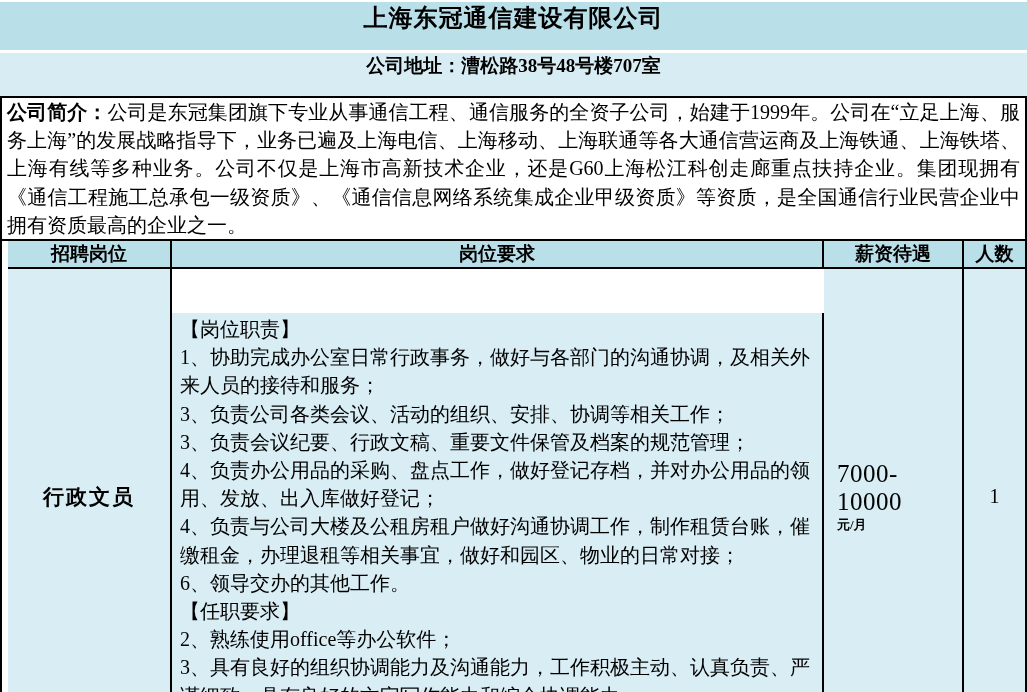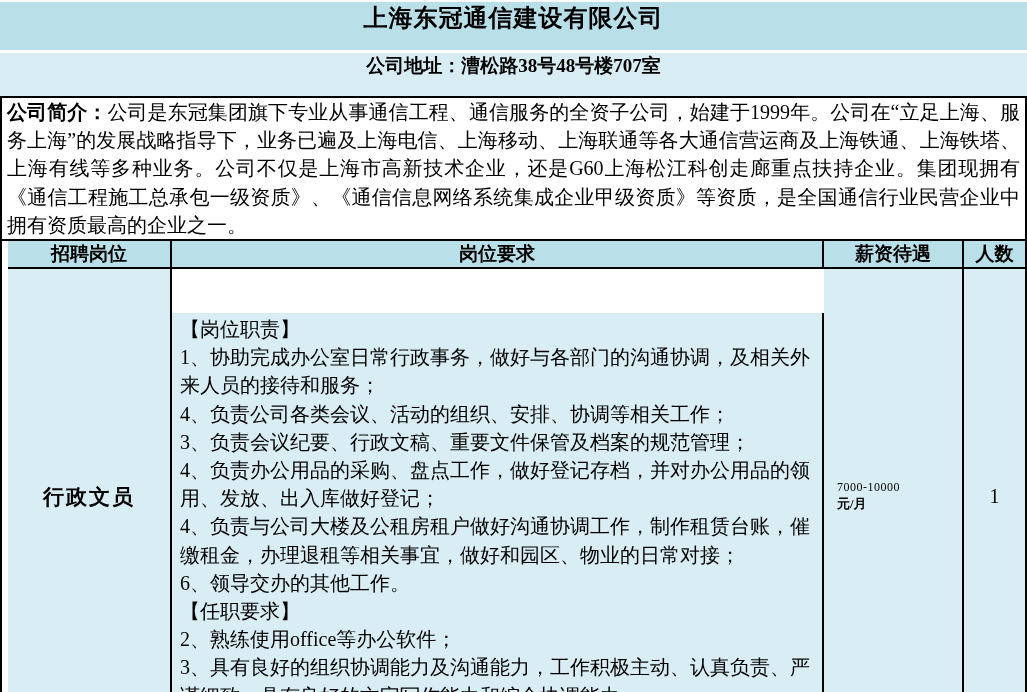--- a/index.html
+++ b/index.html
@@ -84,21 +84,21 @@
     font-size: 20px;
     line-height: 28.2px;
     margin-top: 44px;
   }
   .td-salary {
     display: flex;
     flex-direction: column;
     justify-content: center;
     padding-left: 13px;
   }
-  .salary-value { font-size: 12px; letter-spacing: 0.5px; }
+  .salary-value { font-size: 25px; letter-spacing: 0.5px; }
   .salary-unit  { font-size: 13px; font-weight: bold; }
   .td-headcount {
     display: flex;
     align-items: center;
     justify-content: center;
     font-size: 20px;
   }
 </style>
 </head>
 <body>
@@ -119,21 +119,21 @@
   <div class="cell th">薪资待遇</div>
   <div class="cell th last">人数</div>
 
   <div class="cell td td-position">
     <span>行政文员</span>
   </div>
 
   <div class="cell td td-requirements">
       <div>【岗位职责】</div>
       <div>1、协助完成办公室日常行政事务，做好与各部门的沟通协调，及相关外来人员的接待和服务；</div>
-      <div>4、负责公司各类会议、活动的组织、安排、协调等相关工作；</div>
+      <div>3、负责公司各类会议、活动的组织、安排、协调等相关工作；</div>
       <div>3、负责会议纪要、行政文稿、重要文件保管及档案的规范管理；</div>
       <div>4、负责办公用品的采购、盘点工作，做好登记存档，并对办公用品的领用、发放、出入库做好登记；</div>
       <div>4、负责与公司大楼及公租房租户做好沟通协调工作，制作租赁台账，催缴租金，办理退租等相关事宜，做好和园区、物业的日常对接；</div>
       <div>6、领导交办的其他工作。</div>
       <div>【任职要求】</div>
       <div>2、熟练使用office等办公软件；</div>
       <div>3、具有良好的组织协调能力及沟通能力，工作积极主动、认真负责、严谨细致，具有良好的文字写作能力和综合协调能力；</div>
       <div>4、性格开朗，待人热情，有较强的服务意识和责任感。</div>
     </div>
 

